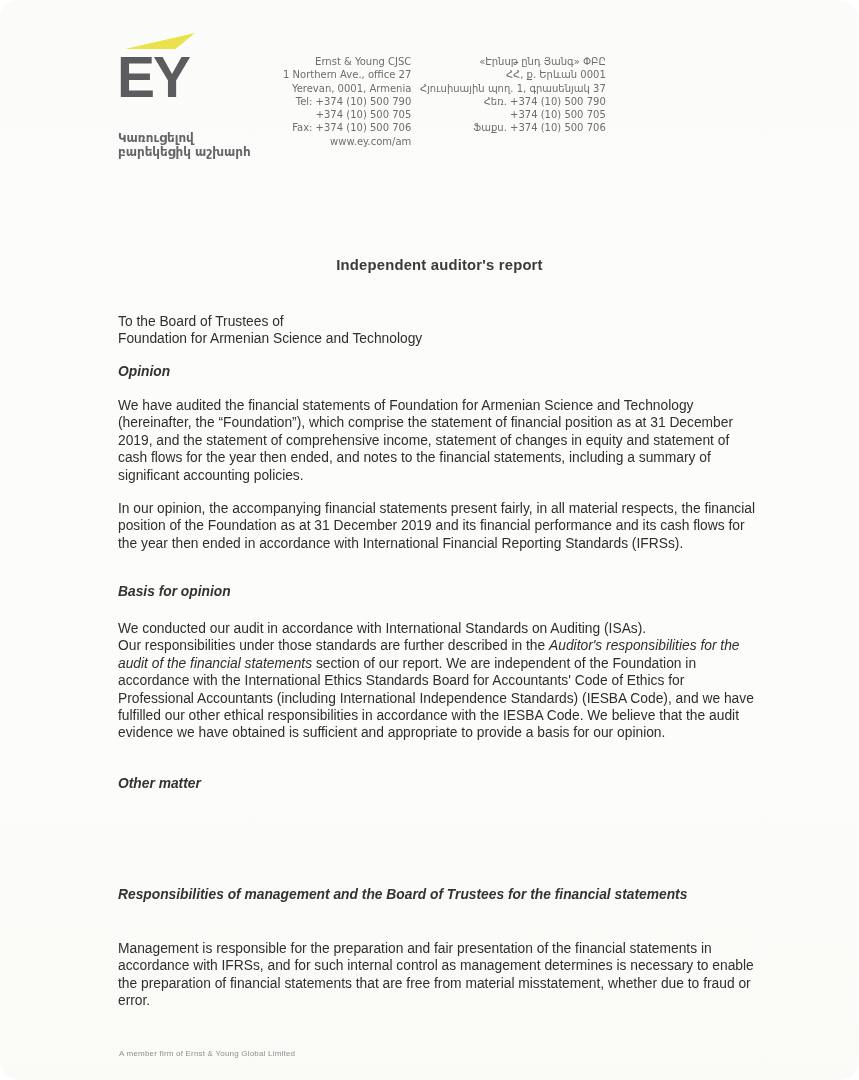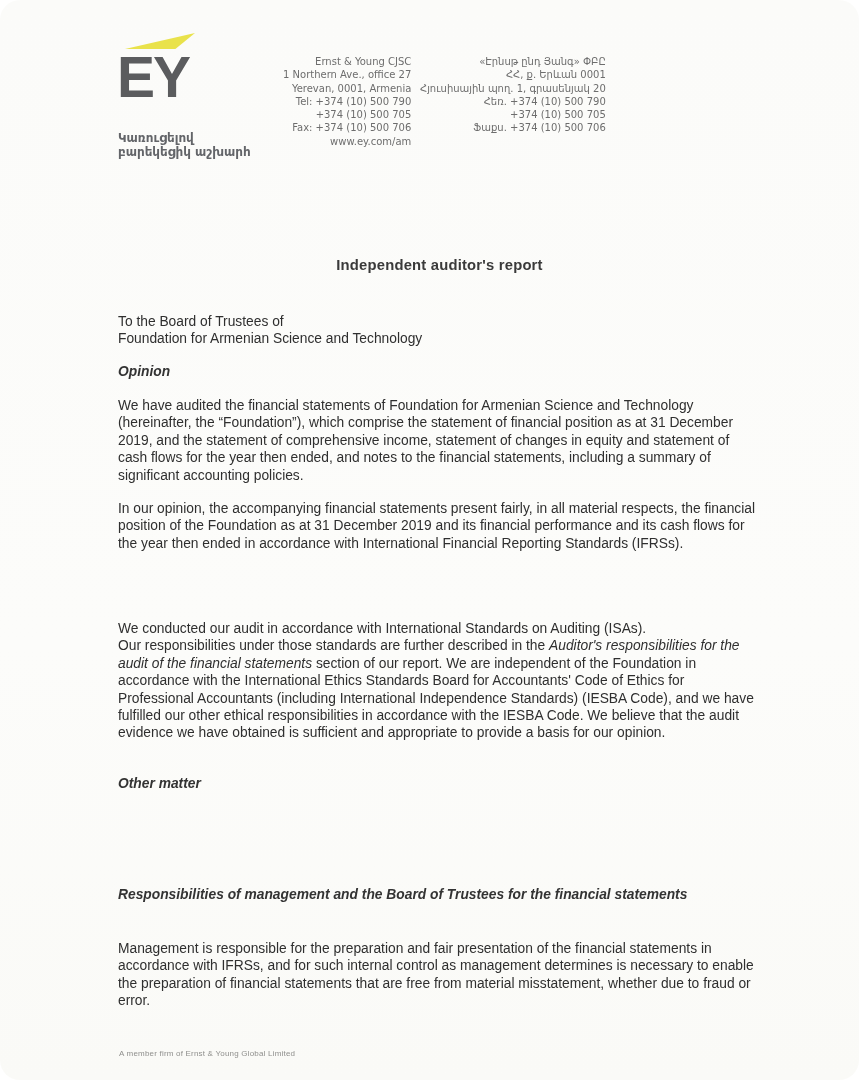--- a/index.html
+++ b/index.html
@@ -91,37 +91,38 @@
     <div>Yerevan, 0001, Armenia</div>
     <div>Tel:  +374 (10) 500 790</div>
     <div class="indent">+374 (10) 500 705</div>
     <div>Fax: +374 (10) 500 706</div>
     <div>www.ey.com/am</div>
   </div>
 
   <div class="contact contact-am">
     <div>«Էրնսթ ընդ Յանգ» ՓԲԸ</div>
     <div>ՀՀ, ք. Երևան 0001</div>
-    <div>Հյուսիսային պող. 1, գրասենյակ 20</div>
+    <div>Հյուսիսային պող. 1, գրասենյակ 37</div>
     <div>Հեռ.    +374 (10) 500 790</div>
     <div class="indent">+374 (10) 500 705</div>
     <div>Ֆաքս. +374 (10) 500 706</div>
   </div>
 
   <div class="doc-title">Independent auditor's report</div>
 
   <div class="block addressee">
     <div>To the Board of Trustees of</div>
     <div>Foundation for Armenian Science and Technology</div>
   </div>
 
   <div class="block heading h-opinion">Opinion</div>
   <div class="block p-opinion1">We have audited the financial statements of Foundation for Armenian Science and Technology (hereinafter, the “Foundation”), which comprise the statement of financial position as at 31 December 2019, and the statement of comprehensive income, statement of changes in equity and statement of cash flows for the year then ended, and notes to the financial statements, including a summary of significant accounting policies.</div>
   <div class="block p-opinion2">In our opinion, the accompanying financial statements present fairly, in all material respects, the financial position of the Foundation as at 31 December 2019 and its financial performance and its cash flows for the year then ended in accordance with International Financial Reporting Standards (IFRSs).</div>
 
+  <div class="block heading h-basis">Basis for opinion</div>
   <div class="block p-basis">
     <span>We conducted our audit in accordance with International Standards on Auditing (ISAs).</span><br>
     <span>Our responsibilities under those standards are further described in the </span><span class="italic-seg">Auditor's responsibilities for the audit of the financial statements</span><span> section of our report. We are independent of the Foundation in accordance with the International Ethics Standards Board for Accountants' Code of Ethics for Professional Accountants (including International Independence Standards) (IESBA Code), and we have fulfilled our other ethical responsibilities in accordance with the IESBA Code. We believe that the audit evidence we have obtained is sufficient and appropriate to provide a basis for our opinion.</span>
   </div>
 
   <div class="block heading h-other">Other matter</div>
 
   <div class="block heading h-resp">Responsibilities of management and the Board of Trustees for the financial statements</div>
   <div class="block p-resp">Management is responsible for the preparation and fair presentation of the financial statements in accordance with IFRSs, and for such internal control as management determines is necessary to enable the preparation of financial statements that are free from material misstatement, whether due to fraud or error.</div>
 

